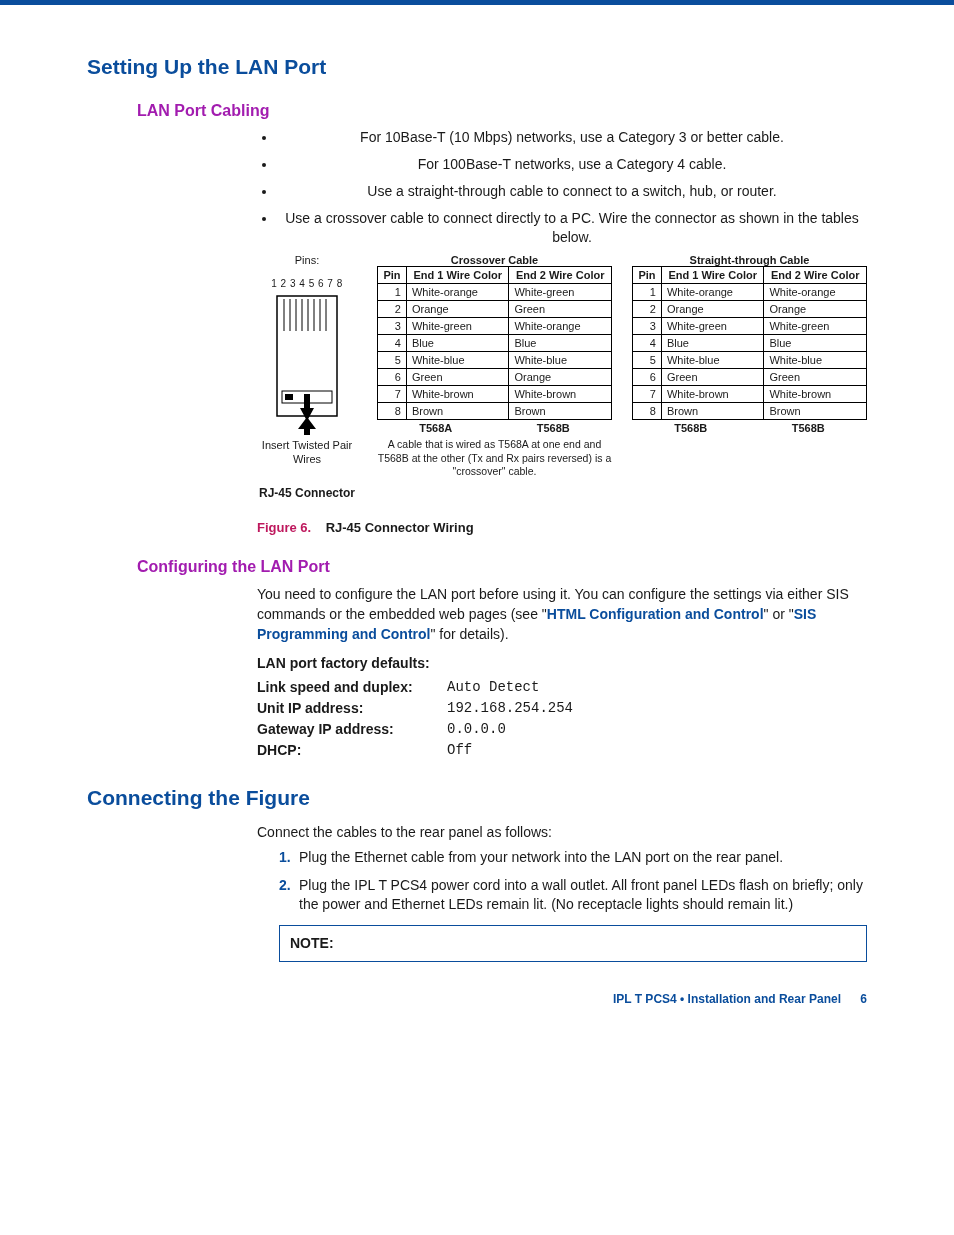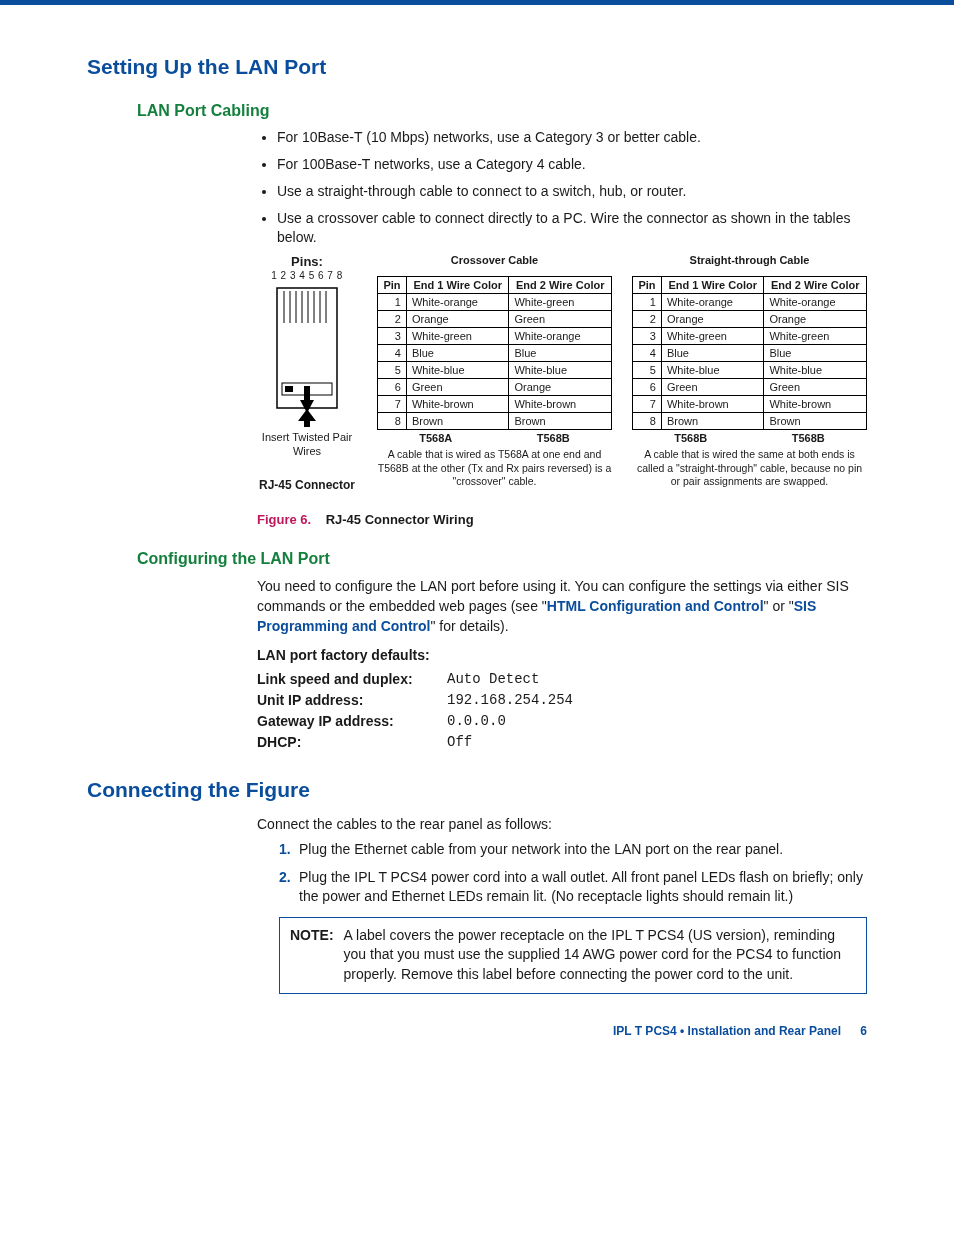--- a/index.html
+++ b/index.html
@@ -22,51 +22,52 @@
   }
   h1.section-title {
     font-family: "Trebuchet MS", Verdana, sans-serif;
     color: #0a4d9c;
     font-weight: bold;
     font-size: 21px;
     margin: 12px 0 12px 0;
   }
   h2.sub-title {
     font-family: "Trebuchet MS", Verdana, sans-serif;
-    color: #15803d;
+    color: #a21caf;
     font-weight: bold;
     font-size: 16px;
     margin: 23px 0 8px 50px;
   }
   .bullets {
     margin: 0 0 0 190px;
     padding: 0;
   }
   .bullets li {
     margin-bottom: 8px;
     line-height: 1.35;
+    text-align: center;
   }
   .diagram-row {
     display: flex;
     gap: 20px;
     margin-left: 170px;
     margin-top: 4px;
   }
   .rj45-block {
     width: 100px;
     text-align: center;
     font-size: 11px;
   }
-  .pins-label { font-weight: bold; font-size:13px; margin-bottom:1px; }
+  .pins-label { font-weight: normal; font-size:11px; margin-bottom:12px; }
   .pins-numbers { font-size: 10px; letter-spacing: 0.5px; margin-bottom: 2px;}
   .rj45-svg { margin: 0 auto; display:block; }
   .insert-text { font-size: 11px; margin-top: 4px; line-height:1.2; }
   .rj45-name { font-size: 12px; font-weight: bold; margin-top:20px; }
   .wire-table-block { flex:1; font-size:11px;}
-  .table-title { text-align:center; font-weight:bold; font-size:11px; margin-bottom:10px;}
+  .table-title { text-align:center; font-weight:bold; font-size:11px; margin-bottom:0;}
   table.wire {
     border-collapse: collapse;
     width: 100%;
     font-size: 11px;
   }
   table.wire th, table.wire td {
     border: 1px solid #000;
     padding: 2px 5px;
     text-align: left;
   }
@@ -122,20 +123,21 @@
     left:0;
   }
   .note-box {
     border: 1px solid #0a4d9c;
     margin: 10px 0 10px 192px;
     padding: 8px 10px;
     display:flex;
     gap:10px;
     line-height:1.4;
     font-size:14px;
+    flex-direction:column;
   }
   .note-box .note-label { font-weight:bold; white-space:nowrap; }
   .footer {
     text-align: right;
     margin-top: 30px;
     font-size: 12px;
     font-weight: bold;
     color: #0a4d9c;
   }
   .footer .pnum { margin-left: 16px; }
@@ -296,21 +298,20 @@
               <td style="text-align: right;">8</td>
               <td>Brown</td>
               <td>Brown</td>
             </tr>
           </tbody>
       </table>
       <div class="table-foot">
         <span>T568B</span>
         <span>T568B</span>
       </div>
-      <div class="table-caption">A cable that is wired the same at both ends is called a "straight-through" cable, because no pin or pair assignments are swapped.</div>
     </div>
 
   </div>
 
   <div class="fig-caption">
     <span class="fig-label">Figure 6.</span>
     &nbsp;&nbsp;
     <span class="fig-text">RJ-45 Connector Wiring</span>
   </div>
 
@@ -344,21 +345,20 @@
 
   <p class="body-text">Connect the cables to the rear panel as follows:</p>
 
   <ol class="steps">
     <li>Plug the Ethernet cable from your network into the LAN port on the rear panel.</li>
     <li>Plug the IPL T PCS4 power cord into a wall outlet. All front panel LEDs flash on briefly; only the power and Ethernet LEDs remain lit. (No receptacle lights should remain lit.)</li>
   </ol>
 
   <div class="note-box">
     <span class="note-label">NOTE:</span>
-    <span>A label covers the power receptacle on the IPL T PCS4 (US version), reminding you that you must use the supplied 14 AWG power cord for the PCS4 to function properly. Remove this label before connecting the power cord to the unit.</span>
   </div>
 
   <div class="footer">
     <span>IPL T PCS4 • Installation and Rear Panel</span>
     <span class="pnum">6</span>
   </div>
 
 </div>
 
 </body></html>

